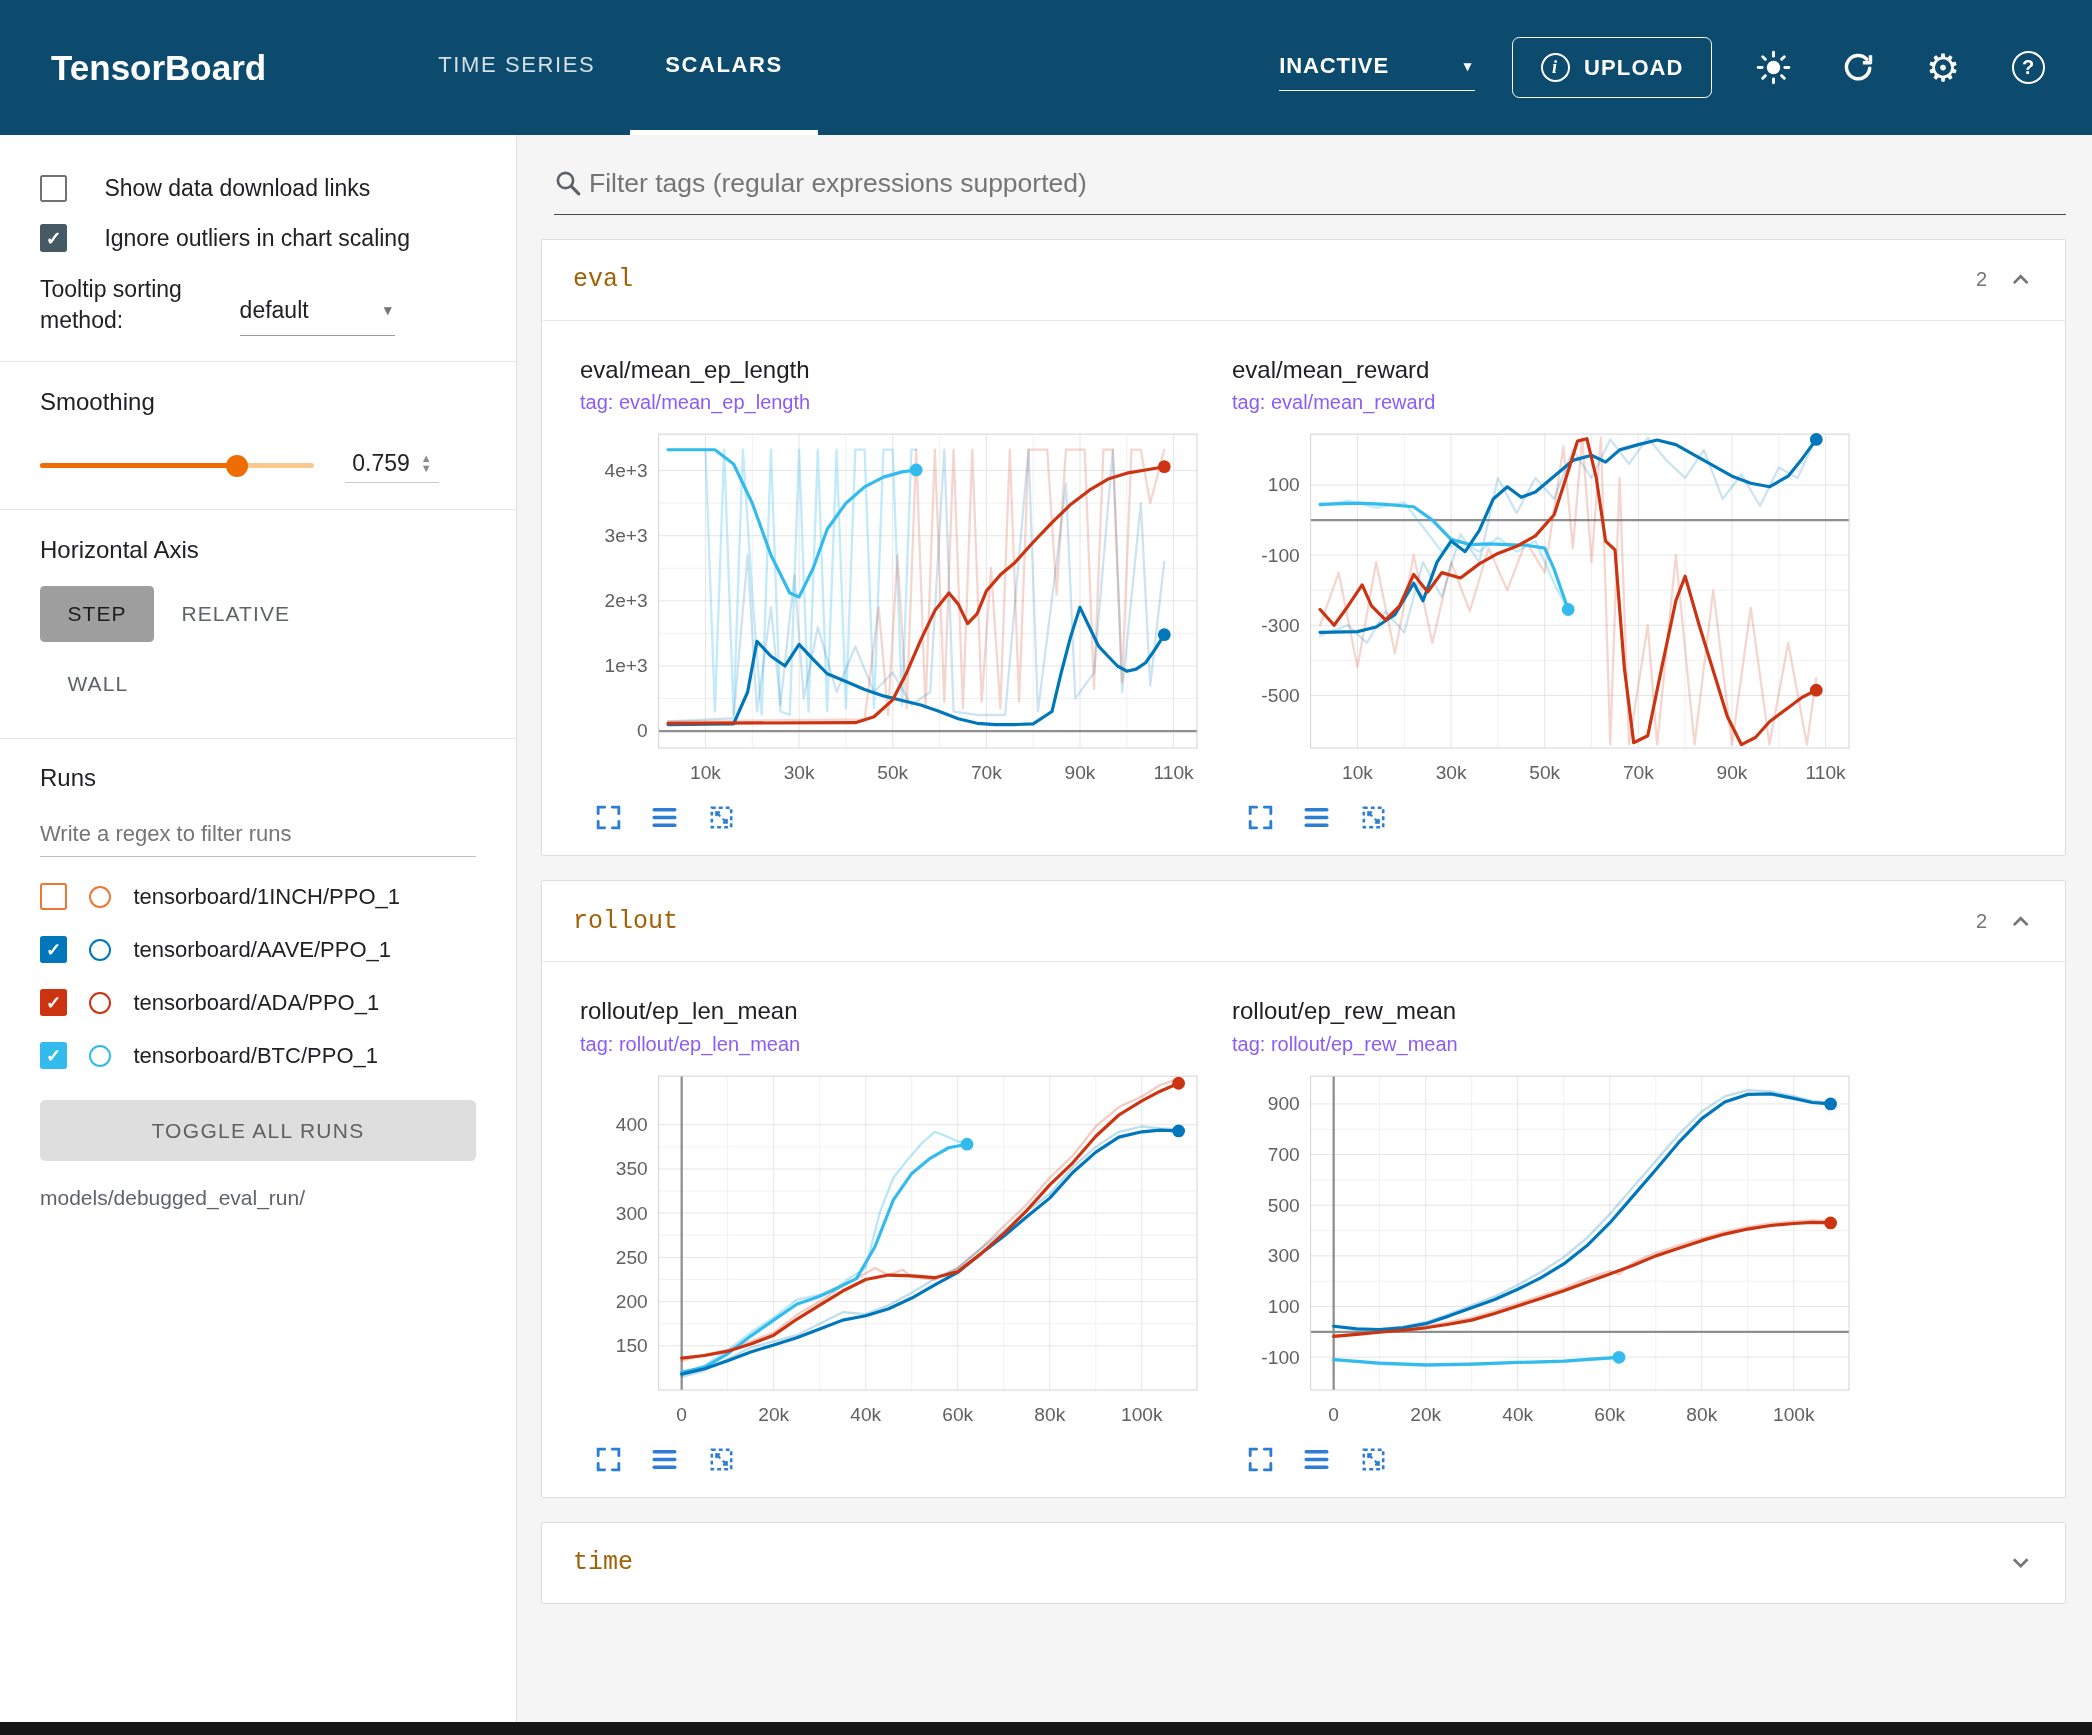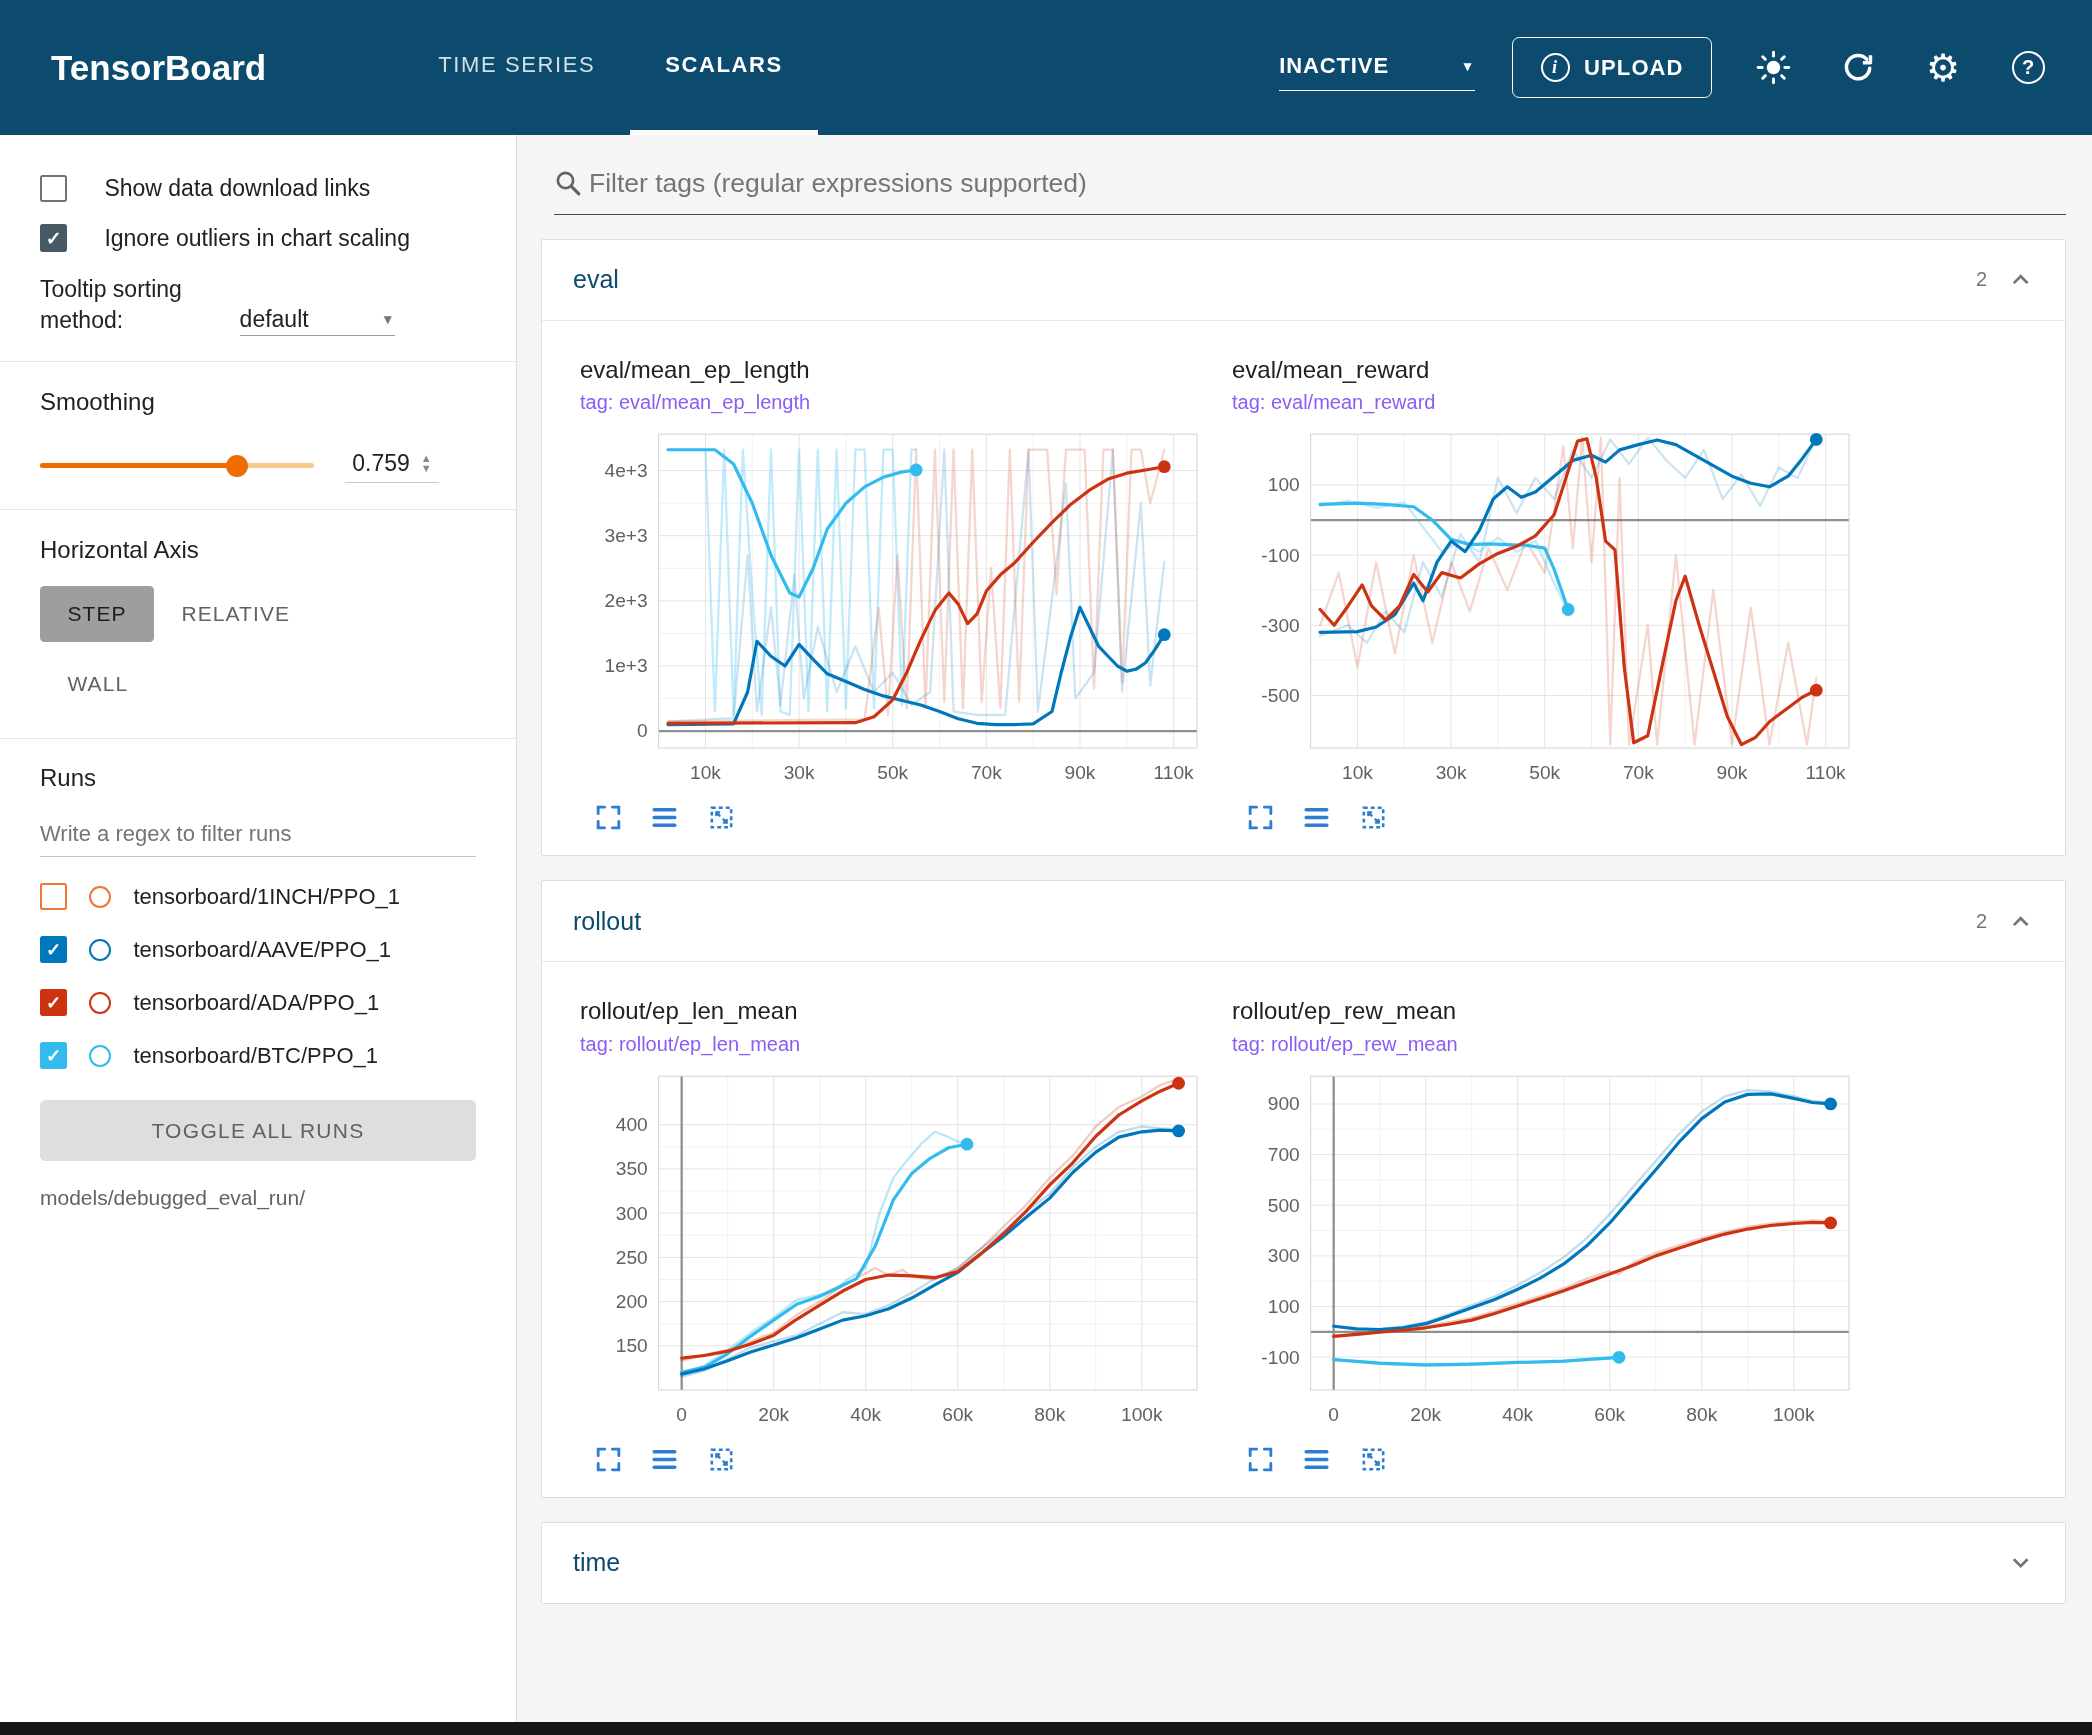--- a/index.html
+++ b/index.html
@@ -39,21 +39,21 @@
   
   .side-group { padding:0 40px; }
   .divider { border-top:0.9px solid #e6e6e6; margin:25.6px 0; }
   .opt-row { display:flex; align-items:center; gap:37px; margin-bottom:22px; font-size:23px; cursor:pointer; }
   .cb { width:27.4px; height:27.4px; border:2.7px solid #717171; border-radius:2.7px; flex-shrink:0;
     display:flex; align-items:center; justify-content:center; color:#fff; font-size:19px; font-weight:bold; }
   .cb.checked { background:#455a64; border-color:#455a64; }
   .tooltip-row { display:flex; align-items:flex-end; gap:25.6px; margin-top:5.5px; }
   .tooltip-label { font-size:23px; line-height:1.35; width:174px; }
   .mini-select { display:flex; align-items:center; justify-content:space-between; width:155px;
-    font-size:23px; border-bottom:0.9px solid #9e9e9e; padding-bottom:2px; color:#202124; cursor:pointer; }
+    font-size:23px; border-bottom:0.9px solid #9e9e9e; padding-bottom:11px; color:#202124; cursor:pointer; }
   .mini-select .caret { color:#757575; }
 
   .group-title { font-size:24px; color:#202124; }
   .smooth-row { display:flex; align-items:center; margin-top:32px; }
   .slider { position:relative; width:274px; height:4.6px; background:#f8c88f; border-radius:2.7px; cursor:pointer; }
   .slider-fill { position:absolute; left:0; top:0; height:4.6px; background:#ef6c00; border-radius:2.7px; }
   .slider-thumb { position:absolute; top:50%; transform:translate(-50%,-50%); width:22px; height:22px;
     border-radius:50%; background:#ef6c00; cursor:grab; }
   .numbox { margin-left:31px; display:flex; align-items:center; gap:11px; border-bottom:1.8px solid #c9c9c9;
     padding:1.8px 7.3px 5.5px 7.3px; font-size:23px; }
@@ -76,21 +76,21 @@
 
   
   .filterbar { display:flex; align-items:center; gap:6px; margin:33px 25.6px 0 37px;
     border-bottom:1.8px solid #4a4a4a; padding-bottom:14.6px; }
   .filterbar input { flex:1; border:none; background:transparent; font-size:26.5px; outline:none; color:#202124; }
   ::placeholder { color:#757575; opacity:1; }
 
   .card { background:#fff; border:0.9px solid #dcdcdc; border-radius:1.8px; margin:24px 25.6px 0 24px; }
   .card-header { display:flex; align-items:center; padding:25.6px 31px; }
   .card.open .card-header { border-bottom:0.9px solid #e8e8e8; }
-  .card-title { font-size:25px; color:#0c4a6e; }
+  .card-title { font-size:25px; color:#a16207;font-family:Liberation Mono, monospace; }
   .card-right { margin-left:auto; display:flex; align-items:center; gap:20px; color:#757575; font-size:20px; }
   .chev { cursor:pointer; display:flex; }
   .card-body { display:flex; gap:20px; padding:35px 27.4px 22px 38px; }
 
   .chart { width:632px; }
   .chart-title { font-size:24px; color:#202124; }
   .chart-tag { font-size:20px; color:#8b5cf6; margin:7.3px 0 11px; }
   .chart-tools { display:flex; gap:25.6px; padding:9.1px 0 0 12.8px; }
   .tool-btn { width:31px; height:31px; background:none; border:none; padding:0; cursor:pointer; }
   .bottom-strip { position:fixed; left:0; bottom:0; width:2092px; height:12.8px; background:#161616; }

